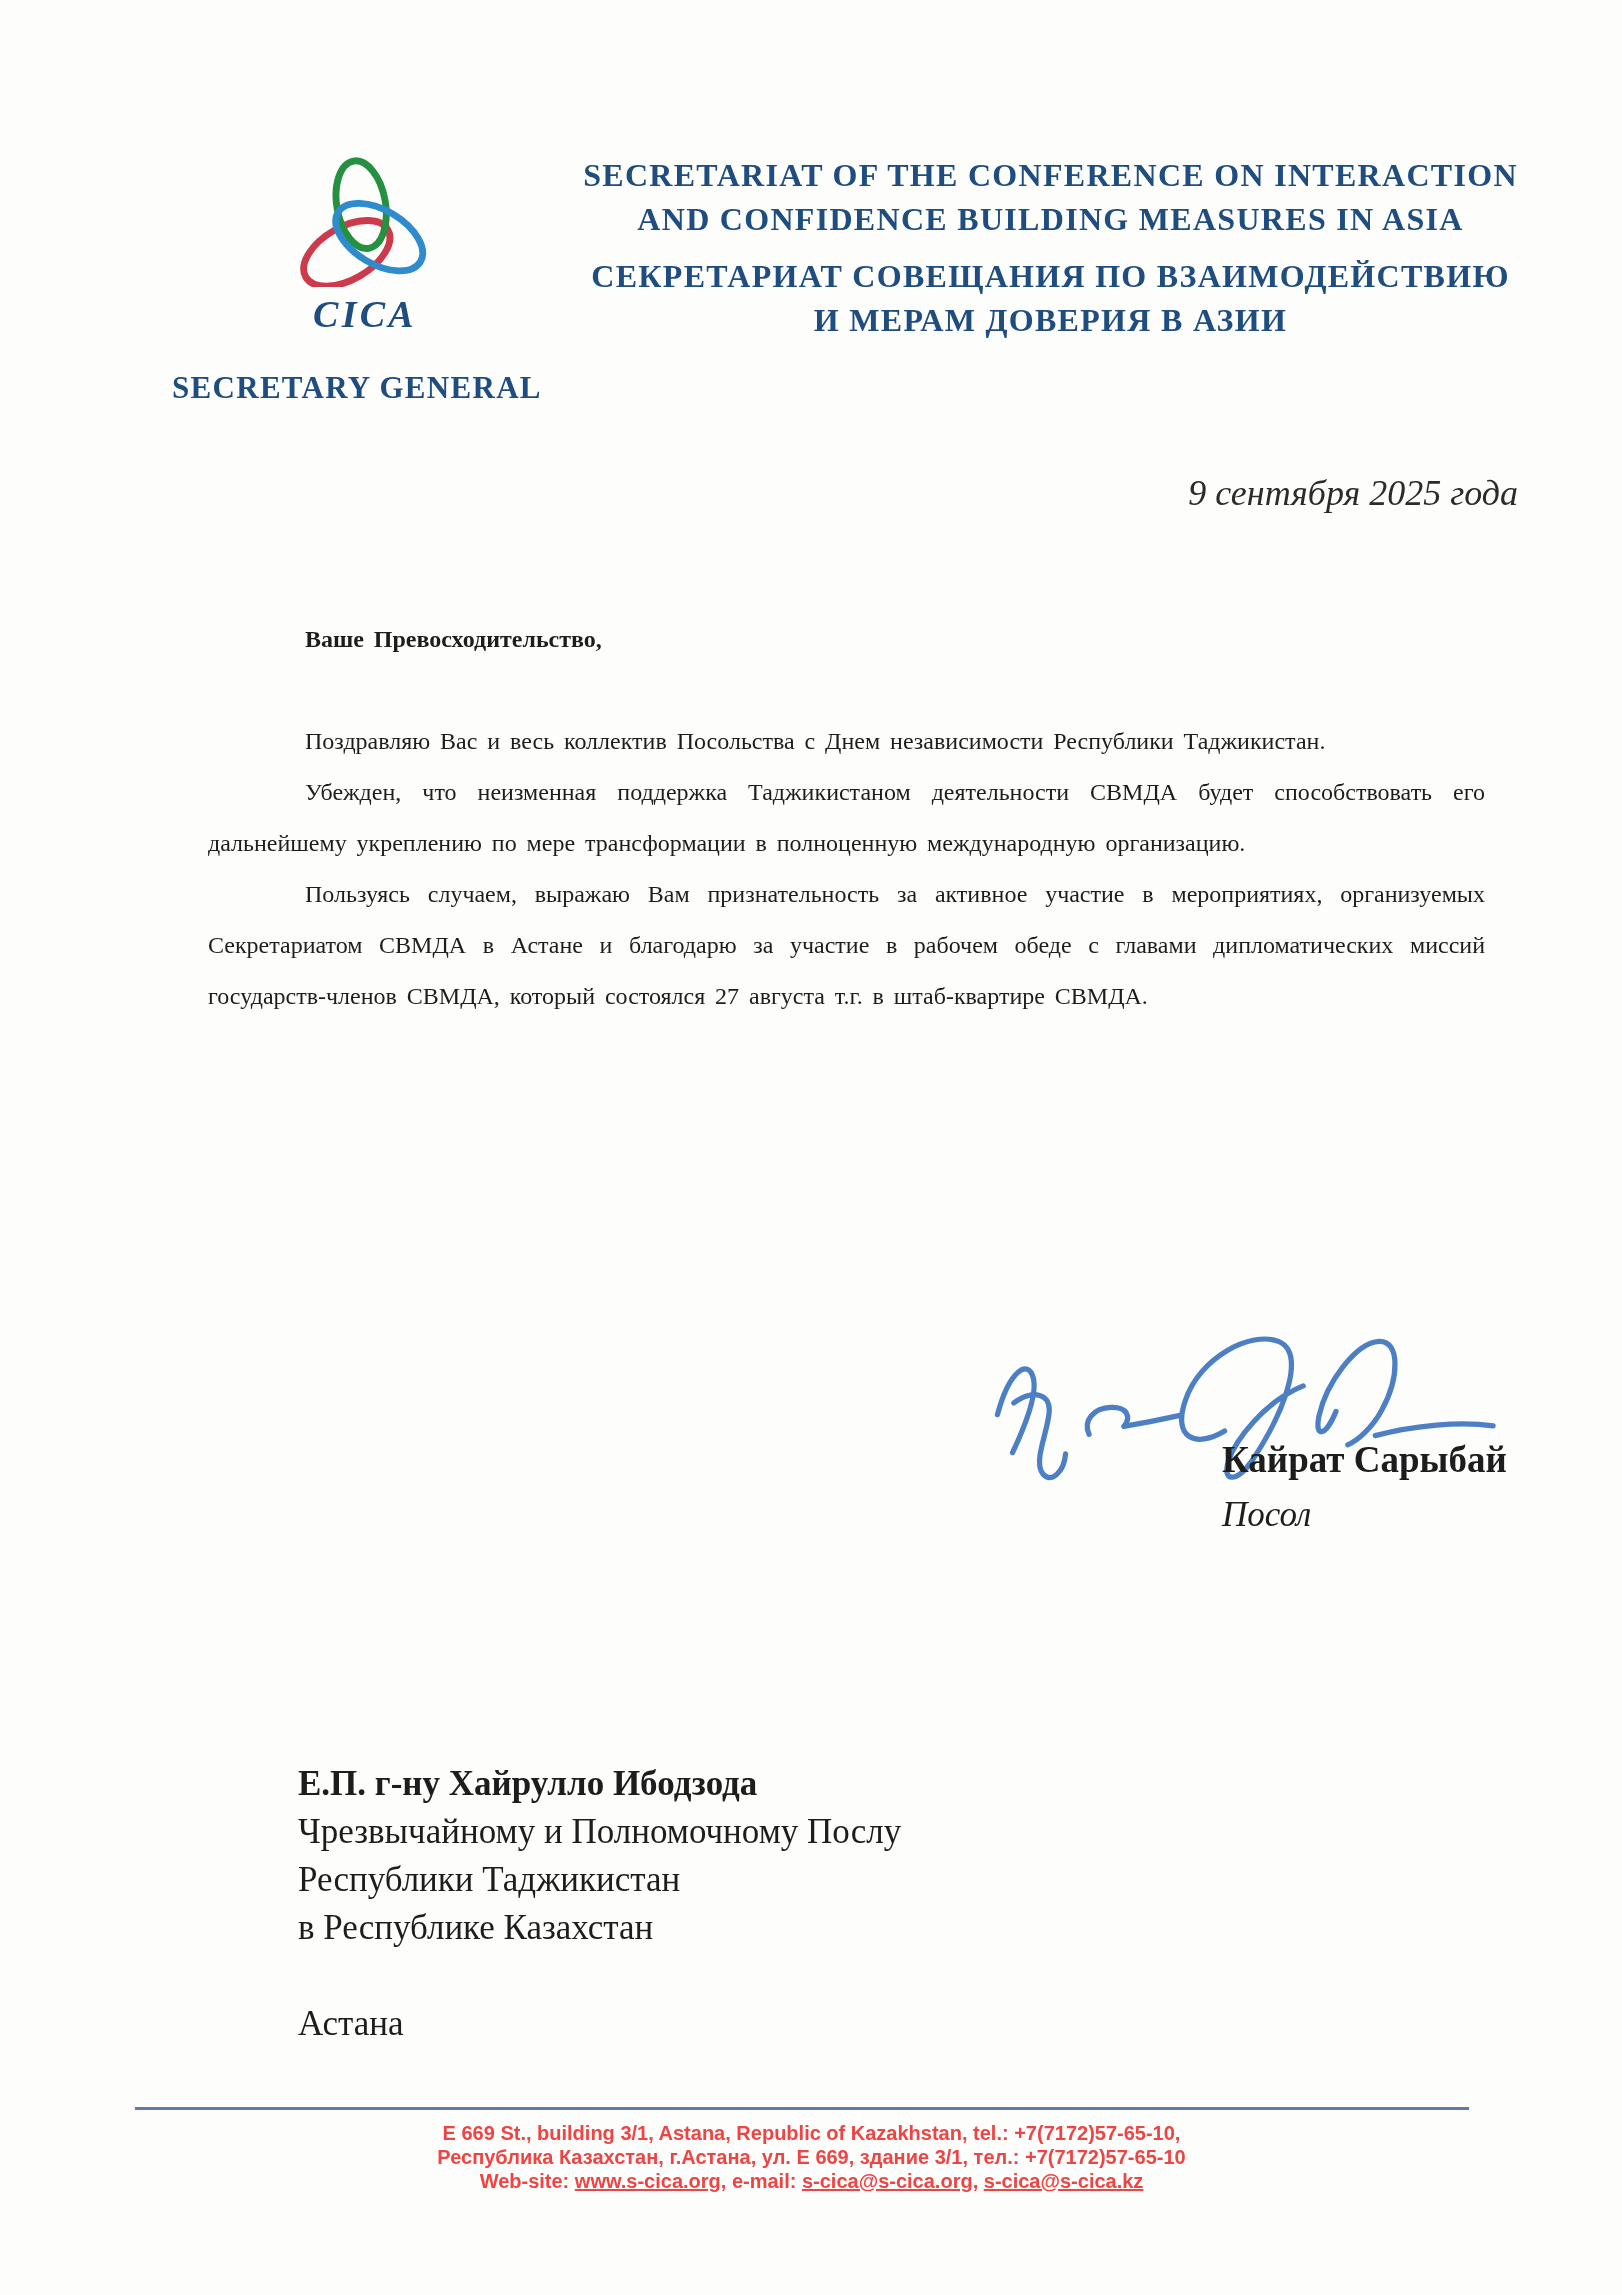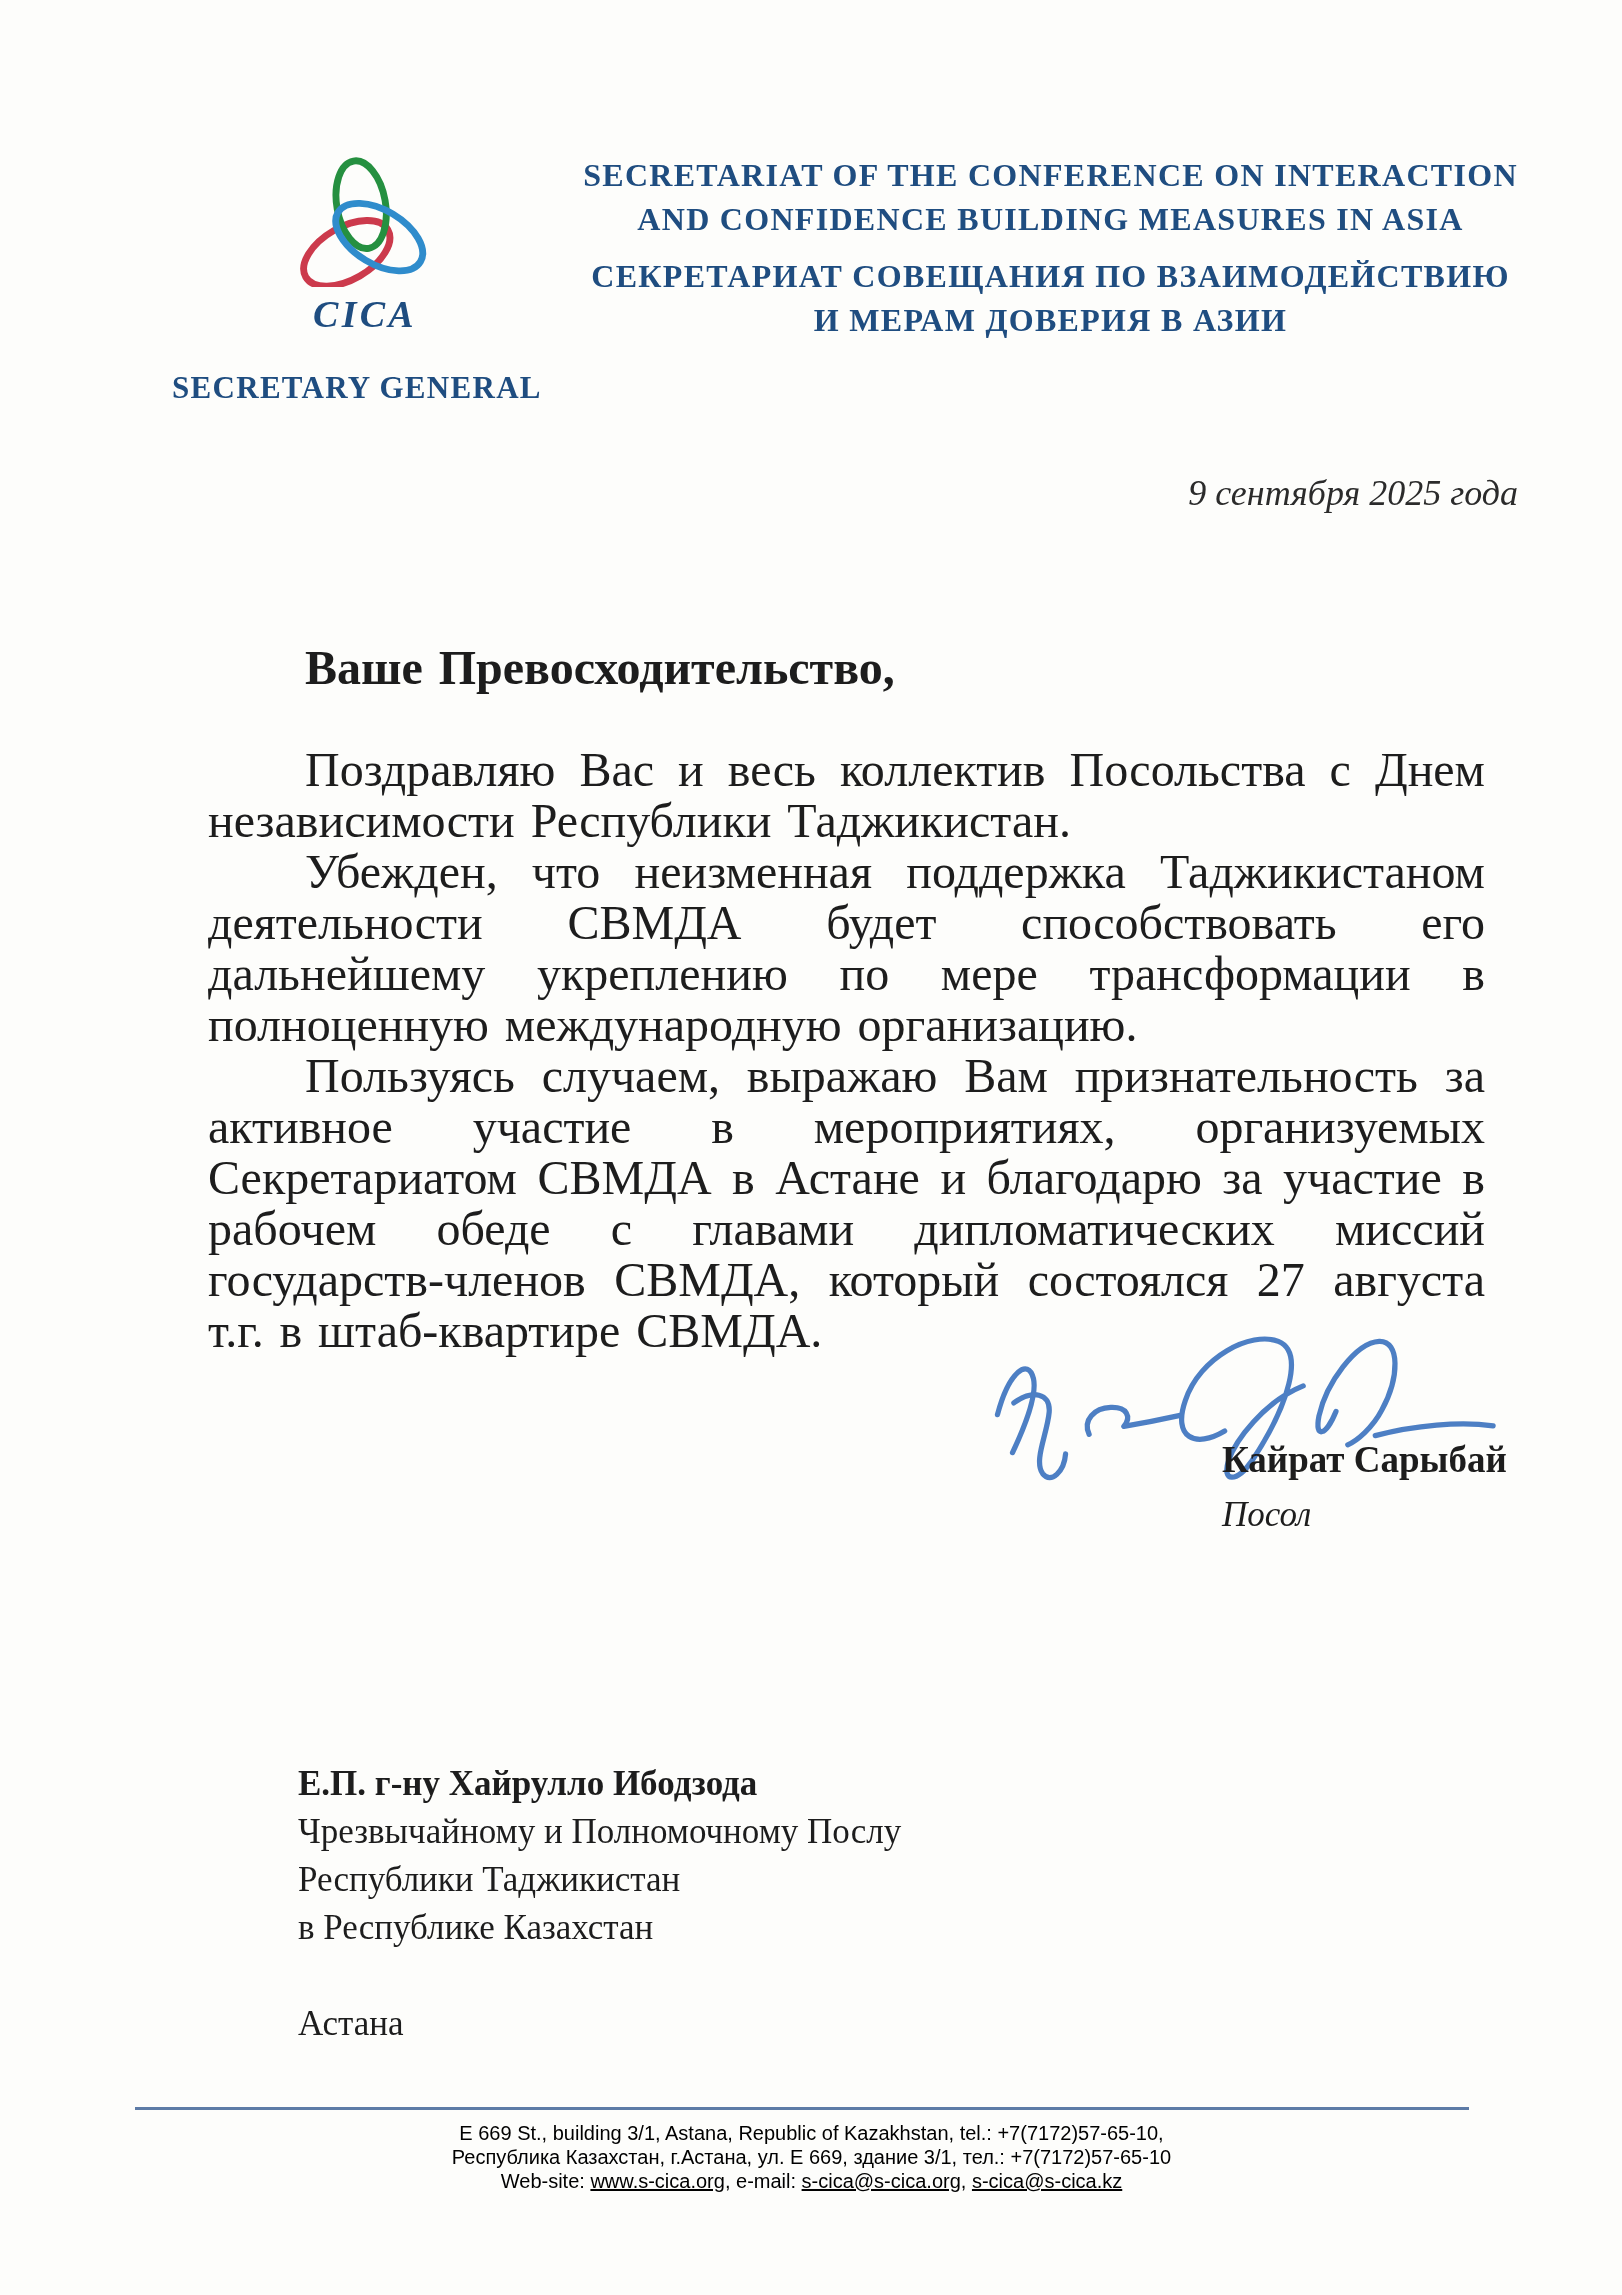--- a/index.html
+++ b/index.html
@@ -32,22 +32,22 @@
   }
   .org-header .org-ru{margin-top:13px;}
   
   .date-line{
     position:absolute;right:105px;top:472px;
     font-style:italic;font-size:36px;color:#2b2b2b;white-space:nowrap;
   }
   
   .letter-body{
     position:absolute;left:208px;top:614px;width:1277px;
-    font-size:48px;line-height:51px;
-    text-align:justify;word-spacing:3.9px;margin-top:28px;
+    font-size:24px;line-height:51px;
+    text-align:justify;word-spacing:3.9px;
   }
   .salutation{
     font-weight:bold;text-indent:97px;
     margin:0 0 51px 0;
   }
   .letter-body p{margin:0;text-indent:97px;}
   
   .signature-svg{position:absolute;left:968px;top:1323px;width:550px;height:165px;}
   .signatory-name{
     position:absolute;left:1222px;top:1438px;
@@ -66,22 +66,22 @@
   .addressee .addr-city{margin-top:48px;}
   
   .footer-rule{
     position:absolute;left:135px;top:2107px;width:1334px;height:3.3px;
     background:#5d7ba6;
   }
   .page-footer{
     position:absolute;left:0;top:2121px;width:1623px;
     text-align:center;
     font-family:"Liberation Sans", sans-serif;
-    font-weight:normal;font-size:20px;line-height:24px;
-    color:#000000;
+    font-weight:bold;font-size:20px;line-height:24px;
+    color:#ef4444;
   }
   .page-footer .link{text-decoration:underline;}
 </style>
 </head>
 <body>
 
 <div class="page">
 
   <div class="logo-block">
     <svg class="logo-knot" viewBox="0 0 220 210">

